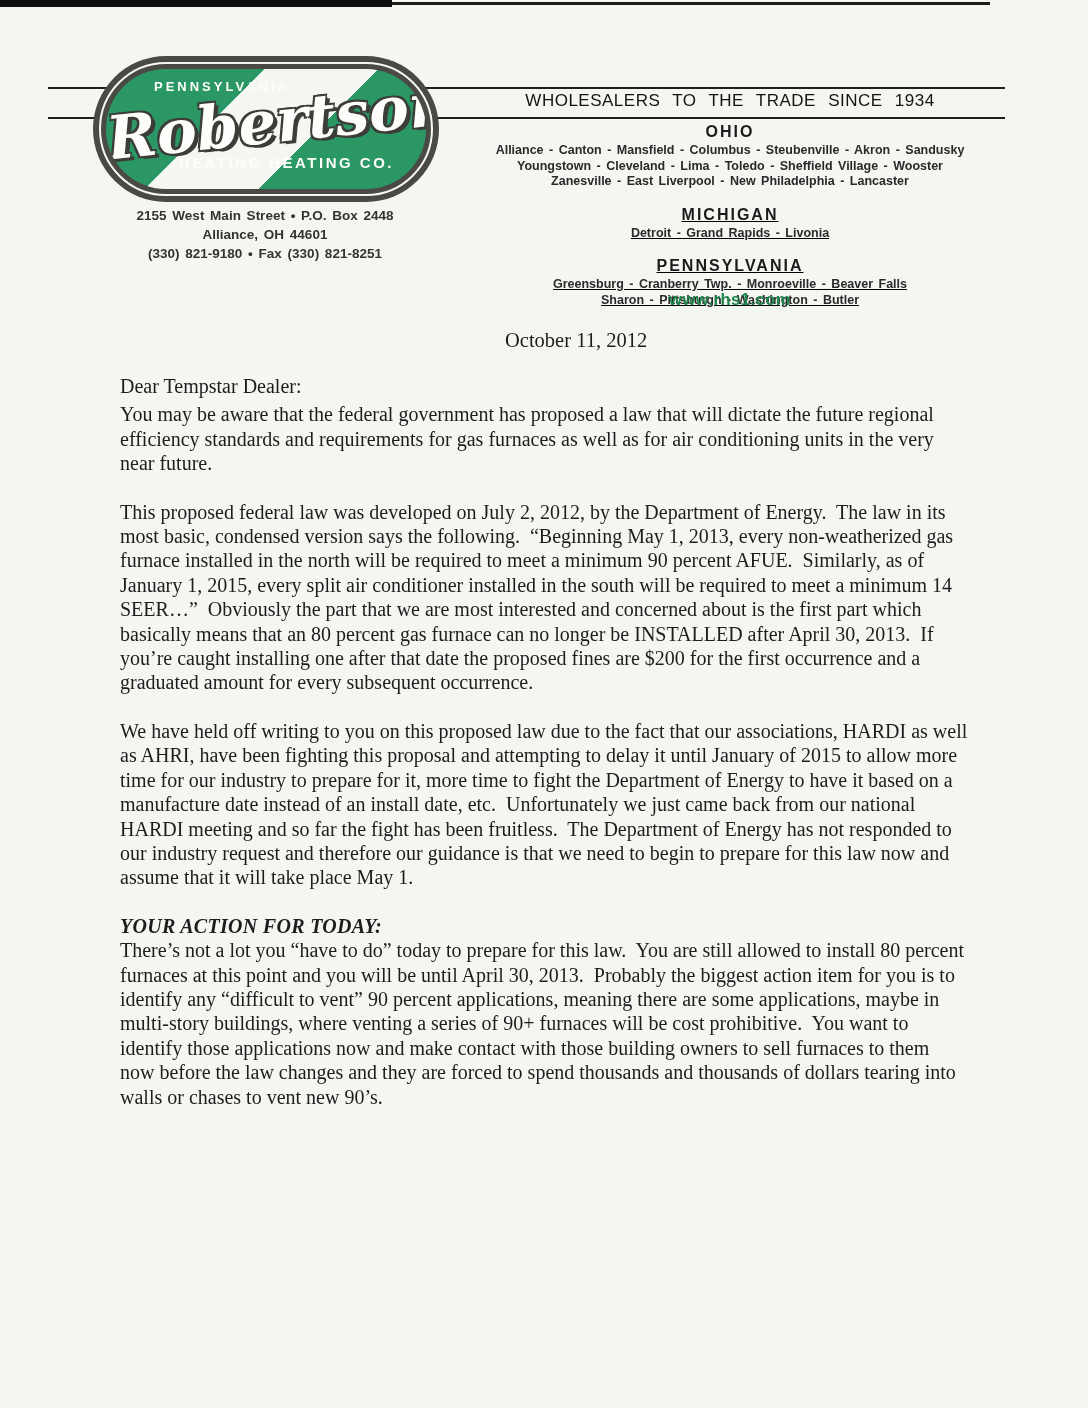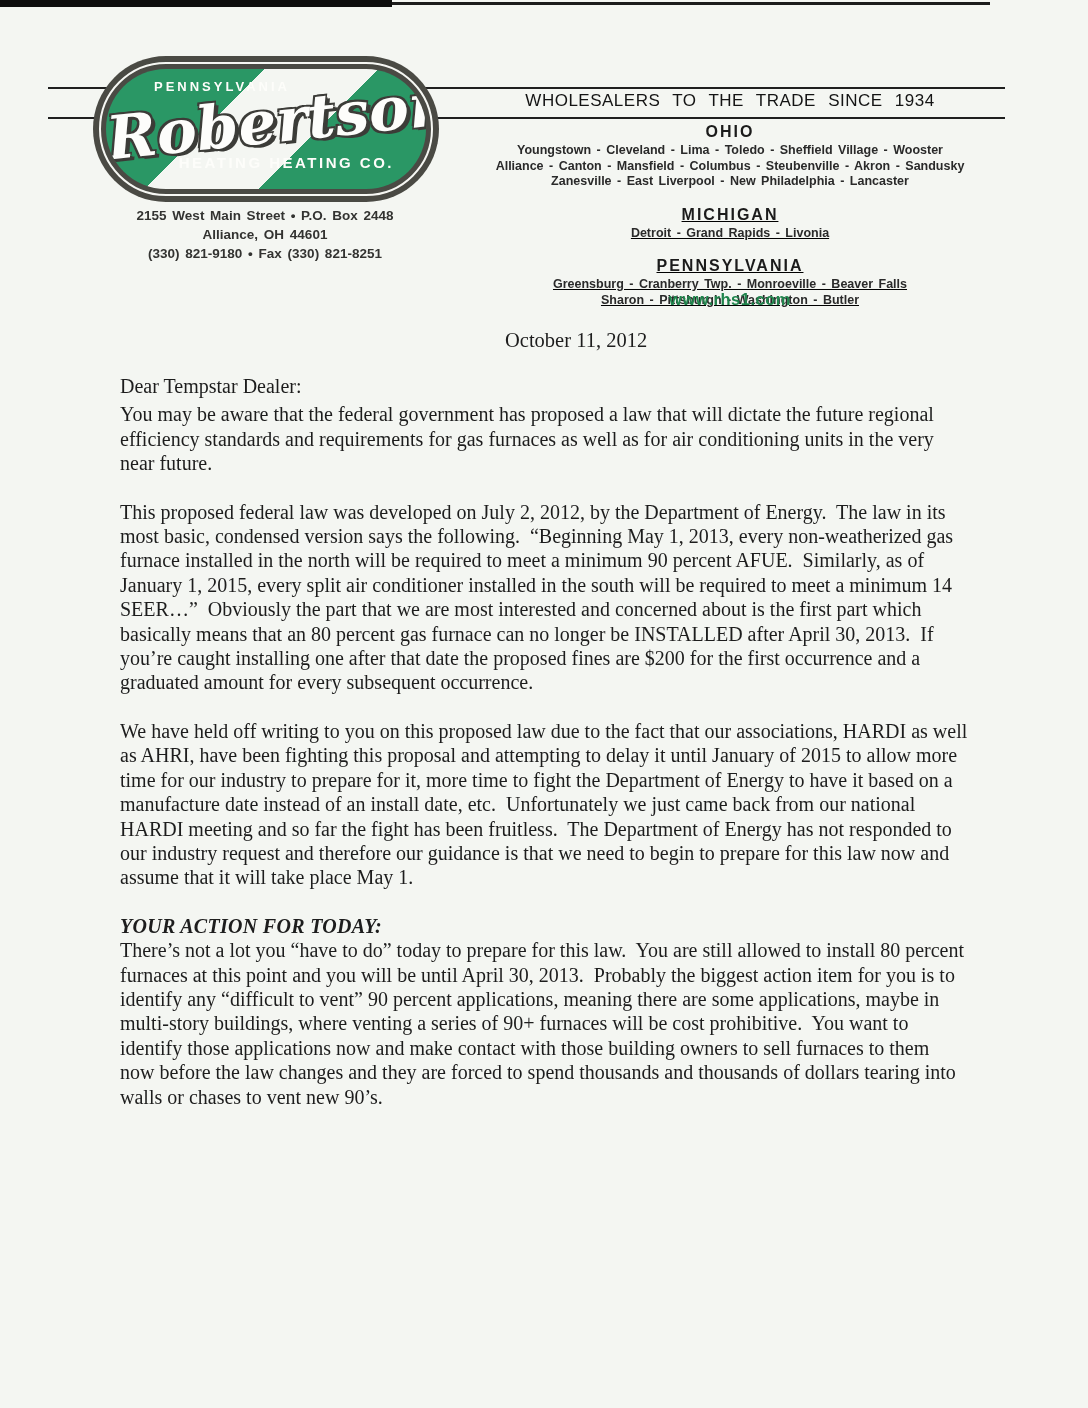--- a/index.html
+++ b/index.html
@@ -69,22 +69,22 @@
 <div class="address">
   <div>2155 West Main Street  •  P.O. Box 2448</div>
   <div>Alliance, OH  44601</div>
   <div>(330) 821-9180   •   Fax (330) 821-8251</div>
 </div>
 
 <div class="banner">WHOLESALERS TO THE TRADE SINCE 1934</div>
 <div class="regions">
     <div class="region">
       <div class="region-name">OHIO</div>
+      <div class="region-line">Alliance - Canton - Mansfield - Columbus - Steubenville - Akron - Sandusky</div>
       <div class="region-line">Youngstown - Cleveland - Lima - Toledo - Sheffield Village - Wooster</div>
-      <div class="region-line">Alliance - Canton - Mansfield - Columbus - Steubenville - Akron - Sandusky</div>
       <div class="region-line">Zanesville - East Liverpool - New Philadelphia - Lancaster</div>
     </div>
     <div class="region">
       <div class="region-name">MICHIGAN</div>
       <div class="region-line">Detroit - Grand Rapids - Livonia</div>
     </div>
     <div class="region">
       <div class="region-name">PENNSYLVANIA</div>
       <div class="region-line">Greensburg - Cranberry Twp. - Monroeville - Beaver Falls</div>
       <div class="region-line">Sharon - Pittsburgh - Washington - Butler</div>

